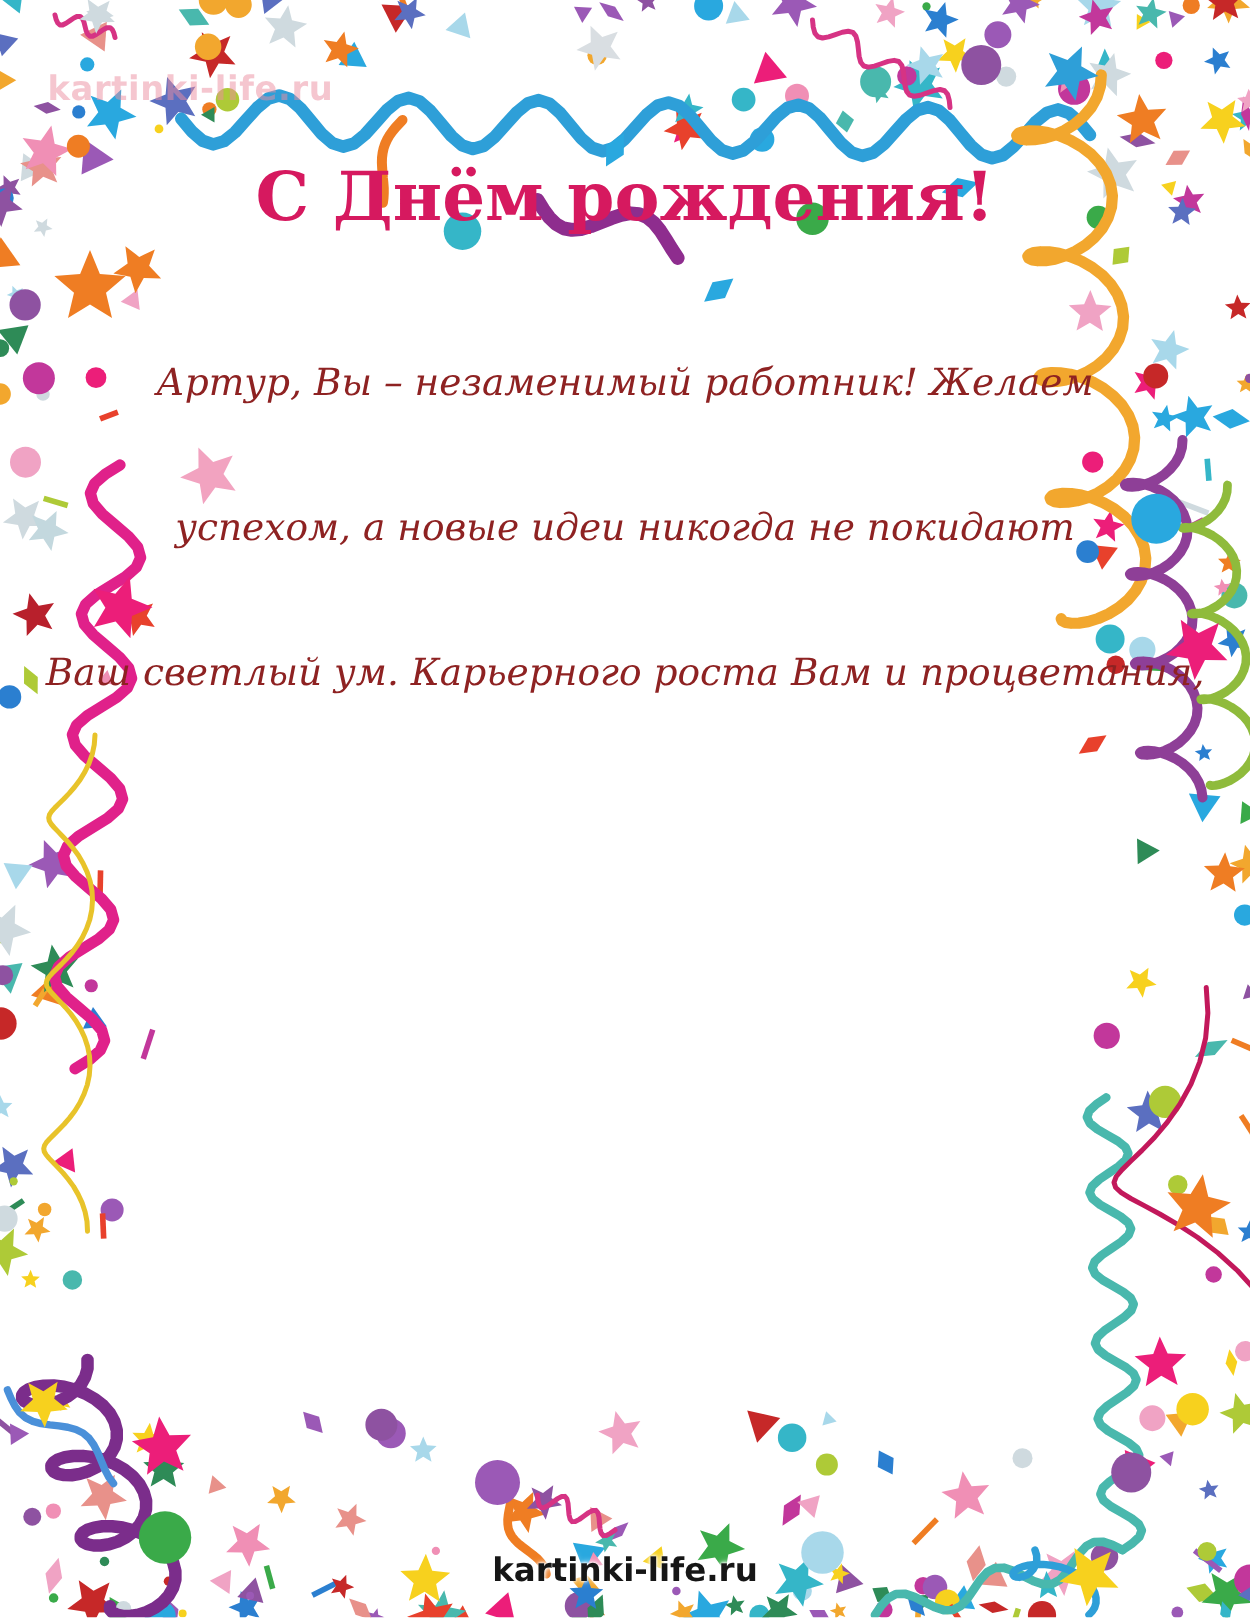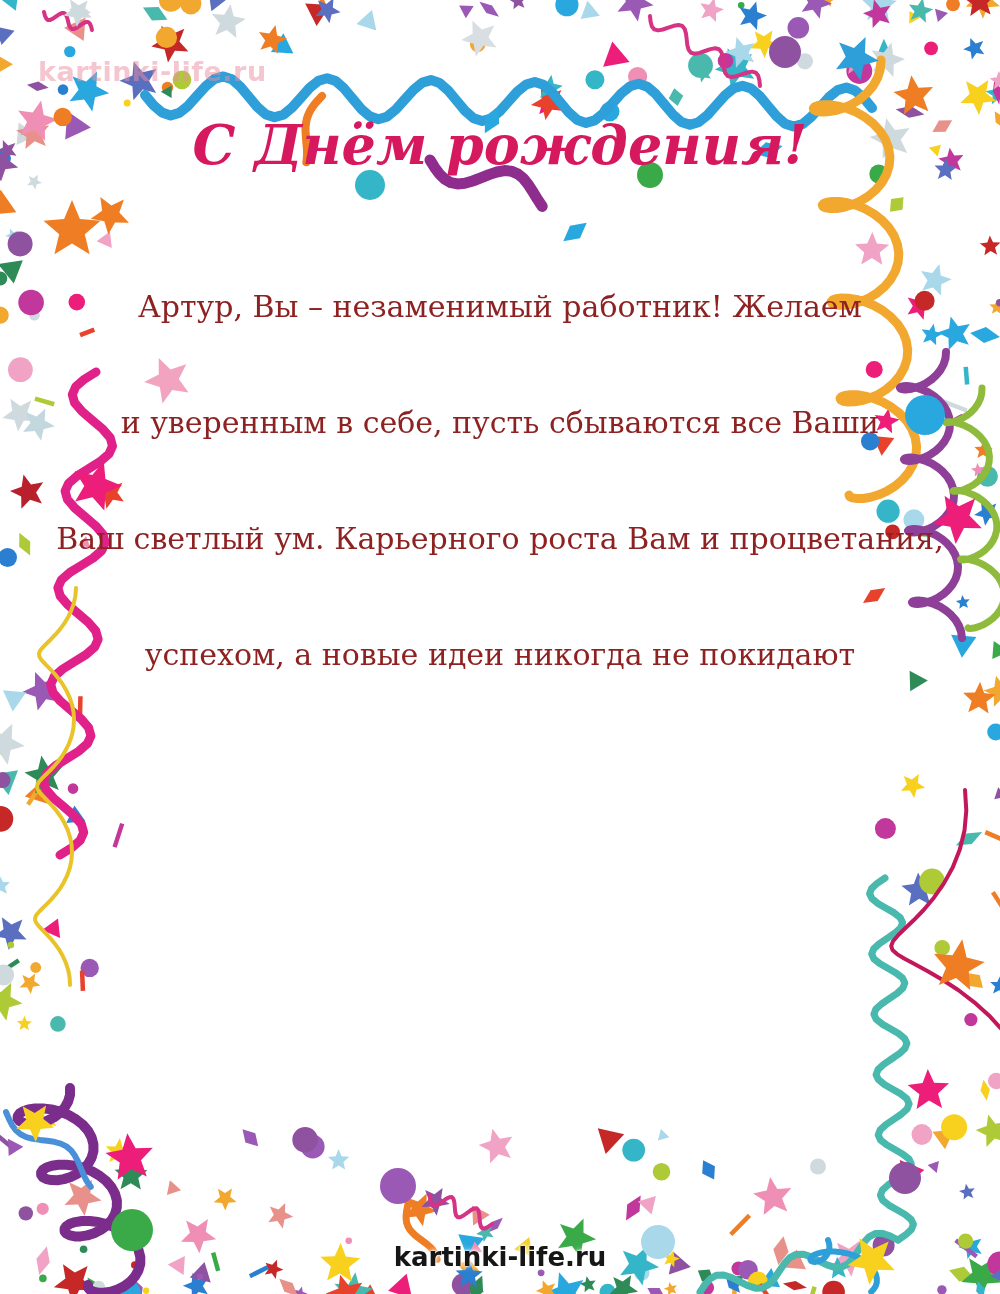--- a/index.html
+++ b/index.html
@@ -8,32 +8,32 @@
     background:#ffffff;overflow:hidden;
     font-family:"DejaVu Serif", serif;
   }
   #confetti{position:absolute;left:0;top:0;width:1000px;height:1294px;}
   .wm-top{
     position:absolute;left:38px;top:56px;
     font:bold 27px "DejaVu Sans", sans-serif;
     color:rgba(236,142,160,0.5);letter-spacing:.5px;
   }
   .card-title{
-    position:absolute;top:110px;left:0;right:0;margin:0;
+    position:absolute;top:122px;left:0;right:0;margin:0;
     text-align:center;
-    font-style:italic;font-weight:bold;font-size:54px;line-height:1.3;
+    font-weight:bold;font-size:54px;line-height:1.3;
     font-family:"DejaVu Serif", serif;
     color:#d6195f;
   }
   .greeting{
     position:absolute;top:292px;left:0;right:0;text-align:center;
   }
   .greeting p{
     margin:0 0 86px 0;
-    font-size:30px;line-height:30px;
+    font-style:italic;font-size:30px;line-height:30px;
     font-family:"DejaVu Serif", serif;
     color:#8e2222;
   }
   .wm-bottom{
     position:absolute;left:0;right:0;top:1242px;text-align:center;
     font:bold 26px "DejaVu Sans", sans-serif;
     color:#161616;
     text-shadow:0 0 6px #fff,0 0 3px #fff,0 0 2px #fff;
   }
 </style>
@@ -387,19 +387,18 @@
       <polygon points="782.5,146.0 770.1,157.7 753.5,154.0 765.9,142.3" fill="#29a8df"></polygon>
       <polygon points="999.9,336.9 984.0,342.9 970.1,333.1 986.0,327.1" fill="#29a8df"></polygon>
     </svg>
 
   <div class="wm-top">kartinki-life.ru</div>
 
   <h1 class="card-title">С Днём рождения!</h1>
 
   <div class="greeting">
     <p>Артур, Вы – незаменимый работник! Желаем</p>
-    <p>и уверенным в себе, пусть сбываются все Ваши</p>
+    <p>успехом, а новые идеи никогда не покидают</p>
     <p>Ваш светлый ум. Карьерного роста Вам и процветания,</p>
-    <p>успехом, а новые идеи никогда не покидают</p>
   </div>
 
   <div class="wm-bottom">kartinki-life.ru</div>
 </div>
 
 </body></html>

